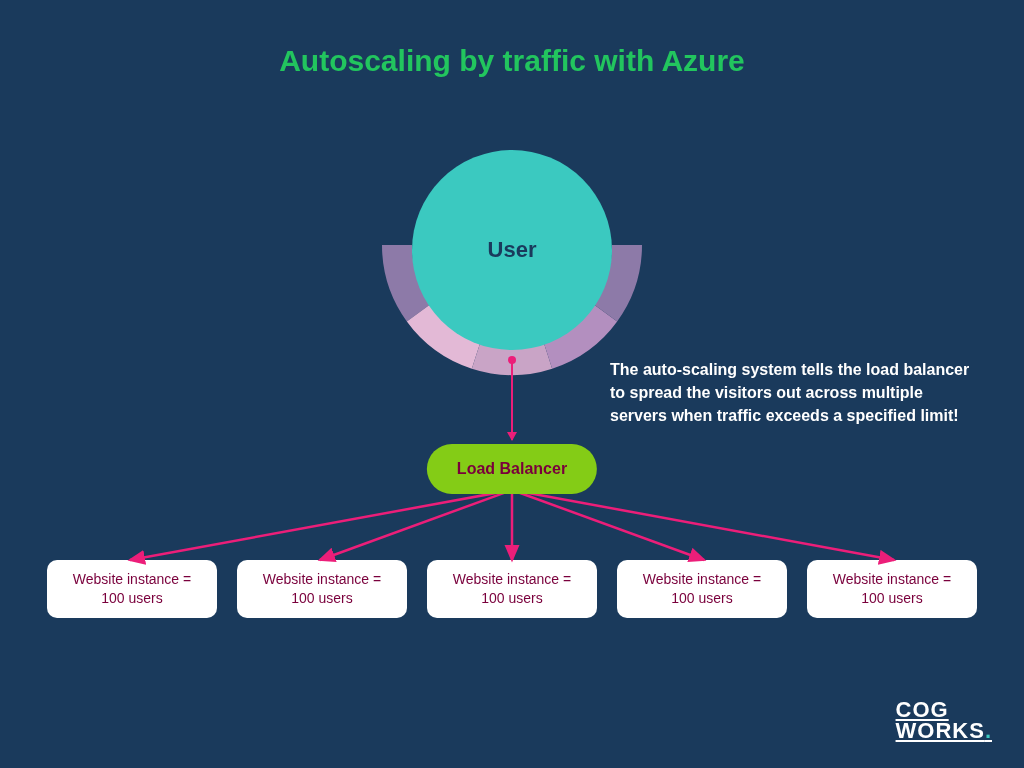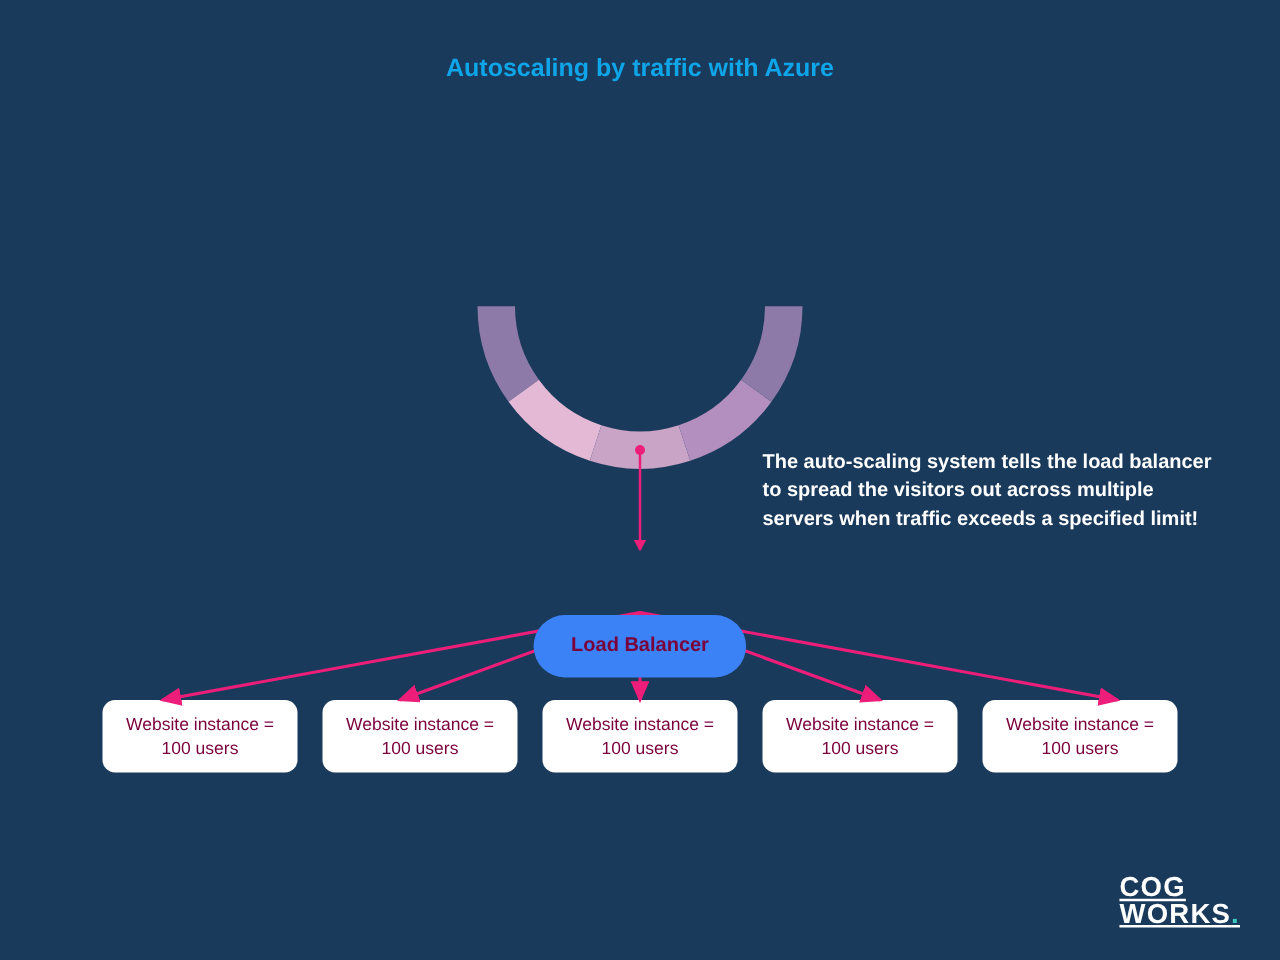--- a/index.html
+++ b/index.html
@@ -10,22 +10,22 @@
     font-family: -apple-system, BlinkMacSystemFont, "Segoe UI", Arial, sans-serif;
     position: relative;
     overflow: hidden;
   }
   .title {
     position: absolute;
     top: 44px;
     left: 0;
     width: 100%;
     text-align: center;
-    color: #0ea5e9;
-    font-size: 20px;
+    color: #22c55e;
+    font-size: 30px;
     font-weight: 700;
   }
   .user-group {
     position: absolute;
     top: 150px;
     left: 512px;
     transform: translateX(-50%);
     width: 260px;
     height: 260px;
   }
@@ -83,29 +83,28 @@
     transform: translateX(-50%);
     width: 8px; height: 8px;
     background: #ec1e79;
     border-radius: 50%;
   }
   .load-balancer {
     position: absolute;
     top: 444px;
     left: 512px;
     transform: translateX(-50%);
-    background: #3b82f6;
+    background: #84cc16;
     color: #7a003c;
     font-weight: 700;
     font-size: 16px;
     padding: 16px 30px;
     border-radius: 26px;
     z-index: 3;
     white-space: nowrap;
-    margin-top: 48px;
   }
   .explain {
     position: absolute;
     top: 358px;
     left: 610px;
     width: 360px;
     color: #ffffff;
     font-size: 16px;
     font-weight: 700;
     line-height: 1.45;
@@ -129,21 +128,21 @@
     padding: 0 40px;
   }
   .instance {
     background: #ffffff;
     color: #7a003c;
     font-size: 14px;
     font-weight: 500;
     border-radius: 10px;
     padding: 10px 14px;
     text-align: center;
-    width: 156px;
+    width: 170px;
     line-height: 1.35;
   }
   .logo {
     position: absolute;
     bottom: 26px;
     right: 32px;
     color: #ffffff;
     font-weight: 800;
     font-size: 22px;
     line-height: 0.95;
@@ -161,20 +160,23 @@
 <div class="user-group">
   <svg class="half-ring" viewBox="0 0 260 130">
     <g transform="translate(130,0)">
       <path d="M -130 0 A 130 130 0 0 0 -105.17 76.42 L -80.9 58.78 A 100 100 0 0 1 -100 0 Z" fill="#8d7aa8"></path>
       <path d="M -105.17 76.42 A 130 130 0 0 0 -40.17 123.63 L -30.9 95.1 A 100 100 0 0 1 -80.9 58.78 Z" fill="#e3b9d6"></path>
       <path d="M -40.17 123.63 A 130 130 0 0 0 40.17 123.63 L 30.9 95.1 A 100 100 0 0 1 -30.9 95.1 Z" fill="#c9a4c6"></path>
       <path d="M 40.17 123.63 A 130 130 0 0 0 105.17 76.42 L 80.9 58.78 A 100 100 0 0 1 30.9 95.1 Z" fill="#b38fbf"></path>
       <path d="M 105.17 76.42 A 130 130 0 0 0 130 0 L 100 0 A 100 100 0 0 1 80.9 58.78 Z" fill="#8d7aa8"></path>
     </g>
   </svg>
+  <div class="user-circle">
+    <span>User</span>
+  </div>
 </div>
 
 <div class="connector"></div>
 
 <div class="load-balancer">
   <span>Load Balancer</span>
 </div>
 
 <div class="explain">The auto-scaling system tells the load balancer to spread the visitors out across multiple servers when traffic exceeds a specified limit!</div>
 

